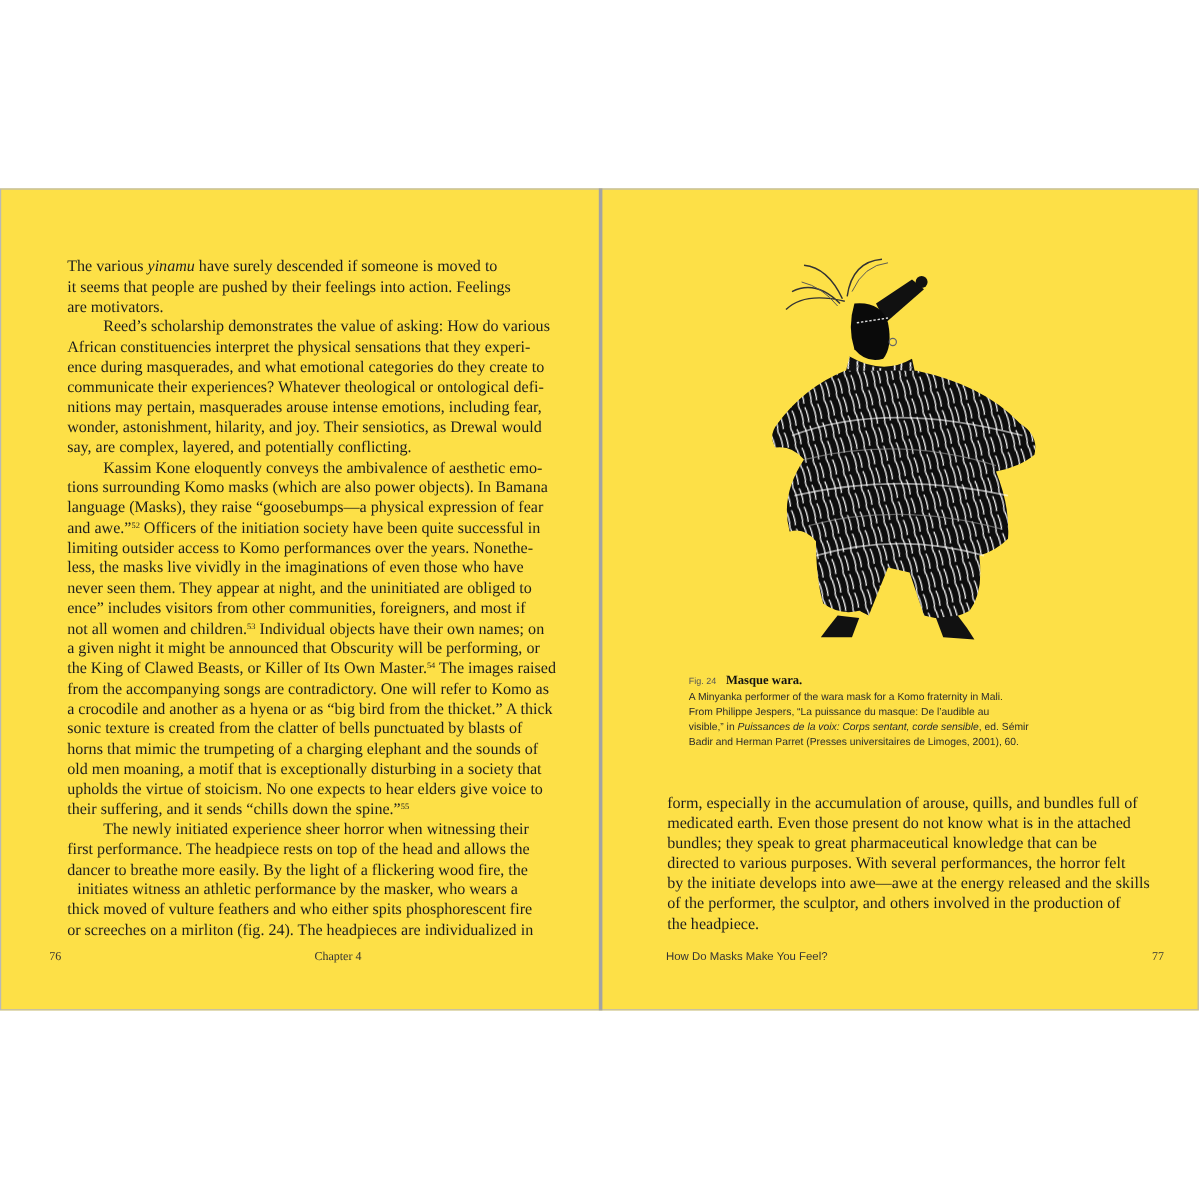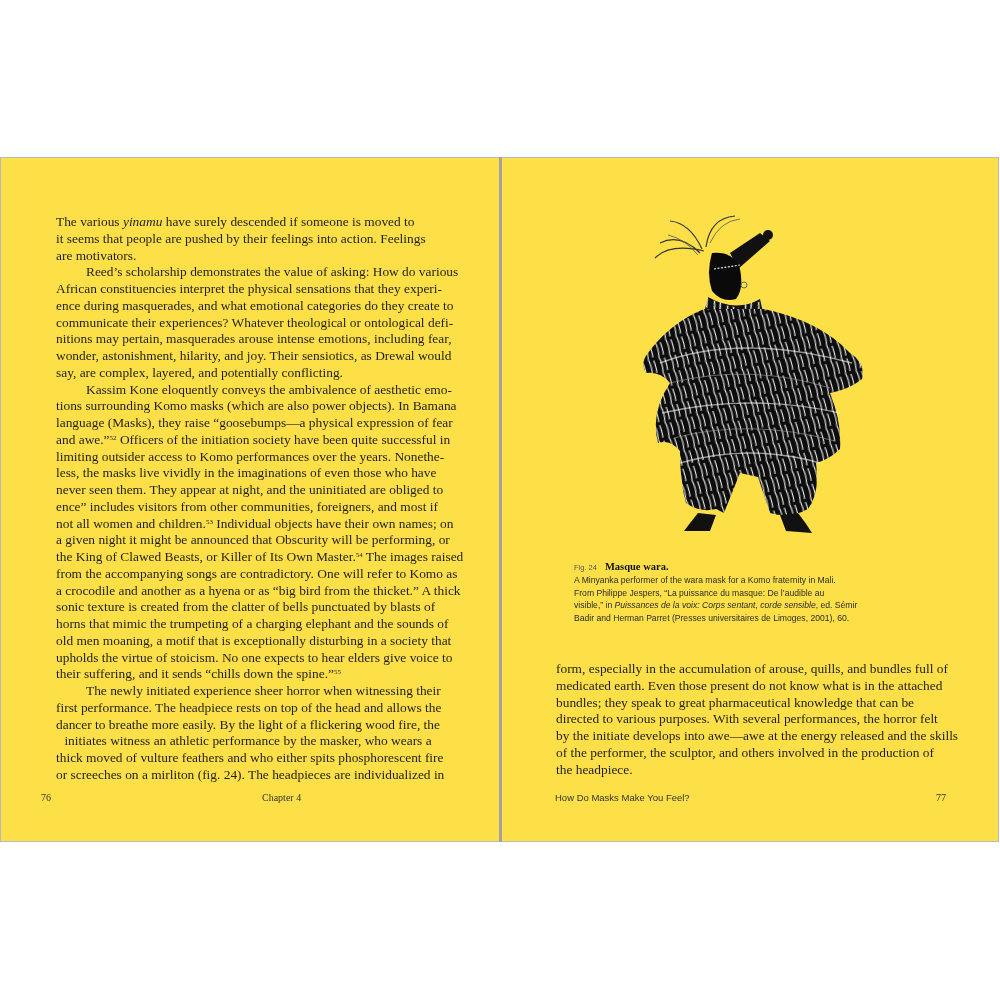--- a/index.html
+++ b/index.html
@@ -32,21 +32,21 @@
   sup.fn { font-size: 7px; line-height: 0; vertical-align: 4px; }
 
   .folio {
     position: absolute;
     font-family: "Liberation Serif", "DejaVu Serif", serif;
     font-size: 10px; color: #333; top: 634px;
   }
   .left .folio-num { left: 40px; }
   .left .folio-title { left: 229px; margin-left: 32px; }
   .right .folio-title { left: 52px; font-family: "Liberation Sans", "DejaVu Sans", sans-serif; font-size: 9.5px; }
-  .right .folio-num { left: 433px; }
+  .right .folio-num { left: 457px; }
 
   .figure {
     position: absolute; left: 137px; top: 55px; width: 228px; height: 330px;
   }
   .caption {
     position: absolute; left: 71px; top: 403px; width: 320px;
     font-family: "Liberation Sans", "DejaVu Sans", sans-serif;
     font-size: 8.6px; line-height: 12.4px; color: #2a2a2a;
   }
   .caption .fig-label { font-size: 7.5px; color: #555; margin-right: 8px; }

